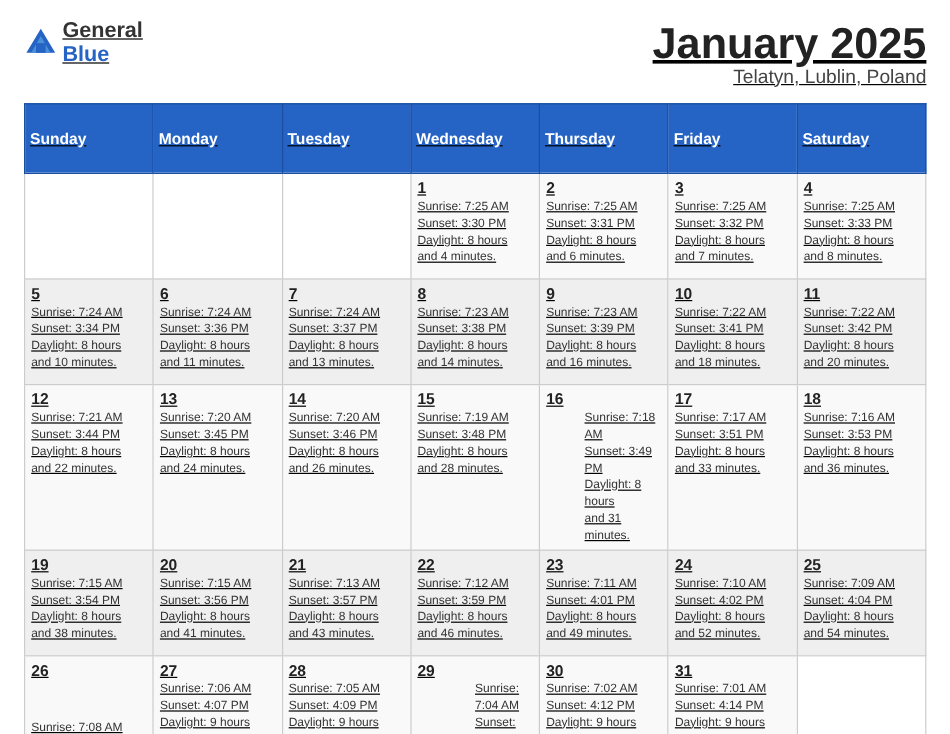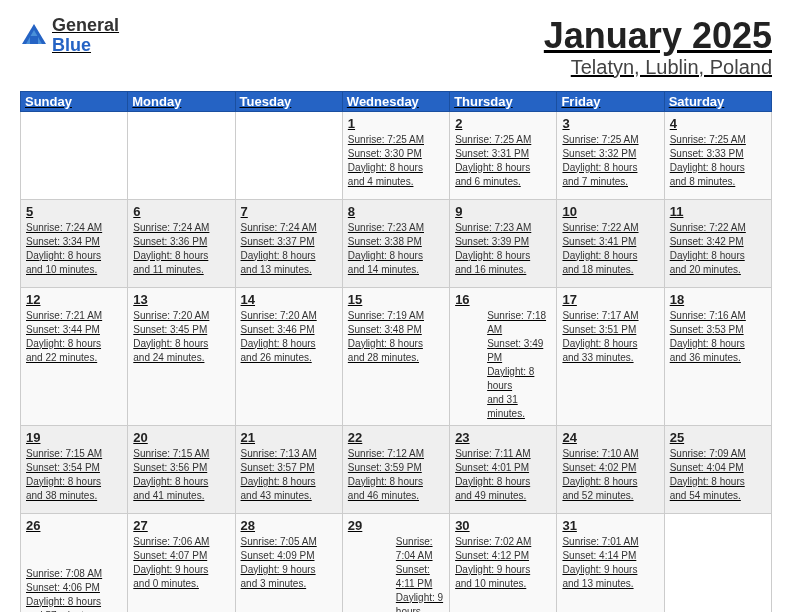--- a/index.html
+++ b/index.html
@@ -39,34 +39,34 @@
     .title-block {
       text-align: right;
     }
     .calendar-title {
       font-size: 36px;
       font-weight: bold;
       color: #222;
       line-height: 1.1;
     }
     .calendar-subtitle {
-      font-size: 20px;
+      font-size: 16px;
       color: #444;
     }
     table {
       width: 100%;
       border-collapse: collapse;
       table-layout: fixed;
     }
     thead tr th {
       background-color: #2563c4;
       color: #fff;
       font-size: 13px;
       font-weight: bold;
-      padding: 2px 4px;
+      padding: 21px 4px;
       text-align: left;
       border: 1px solid #1a4fa0;
     }
     tbody tr td {
       border: 1px solid #ccc;
       vertical-align: top;
       padding: 4px 5px;
       height: 88px;
       background: #fff;
       font-size: 10.5px;

